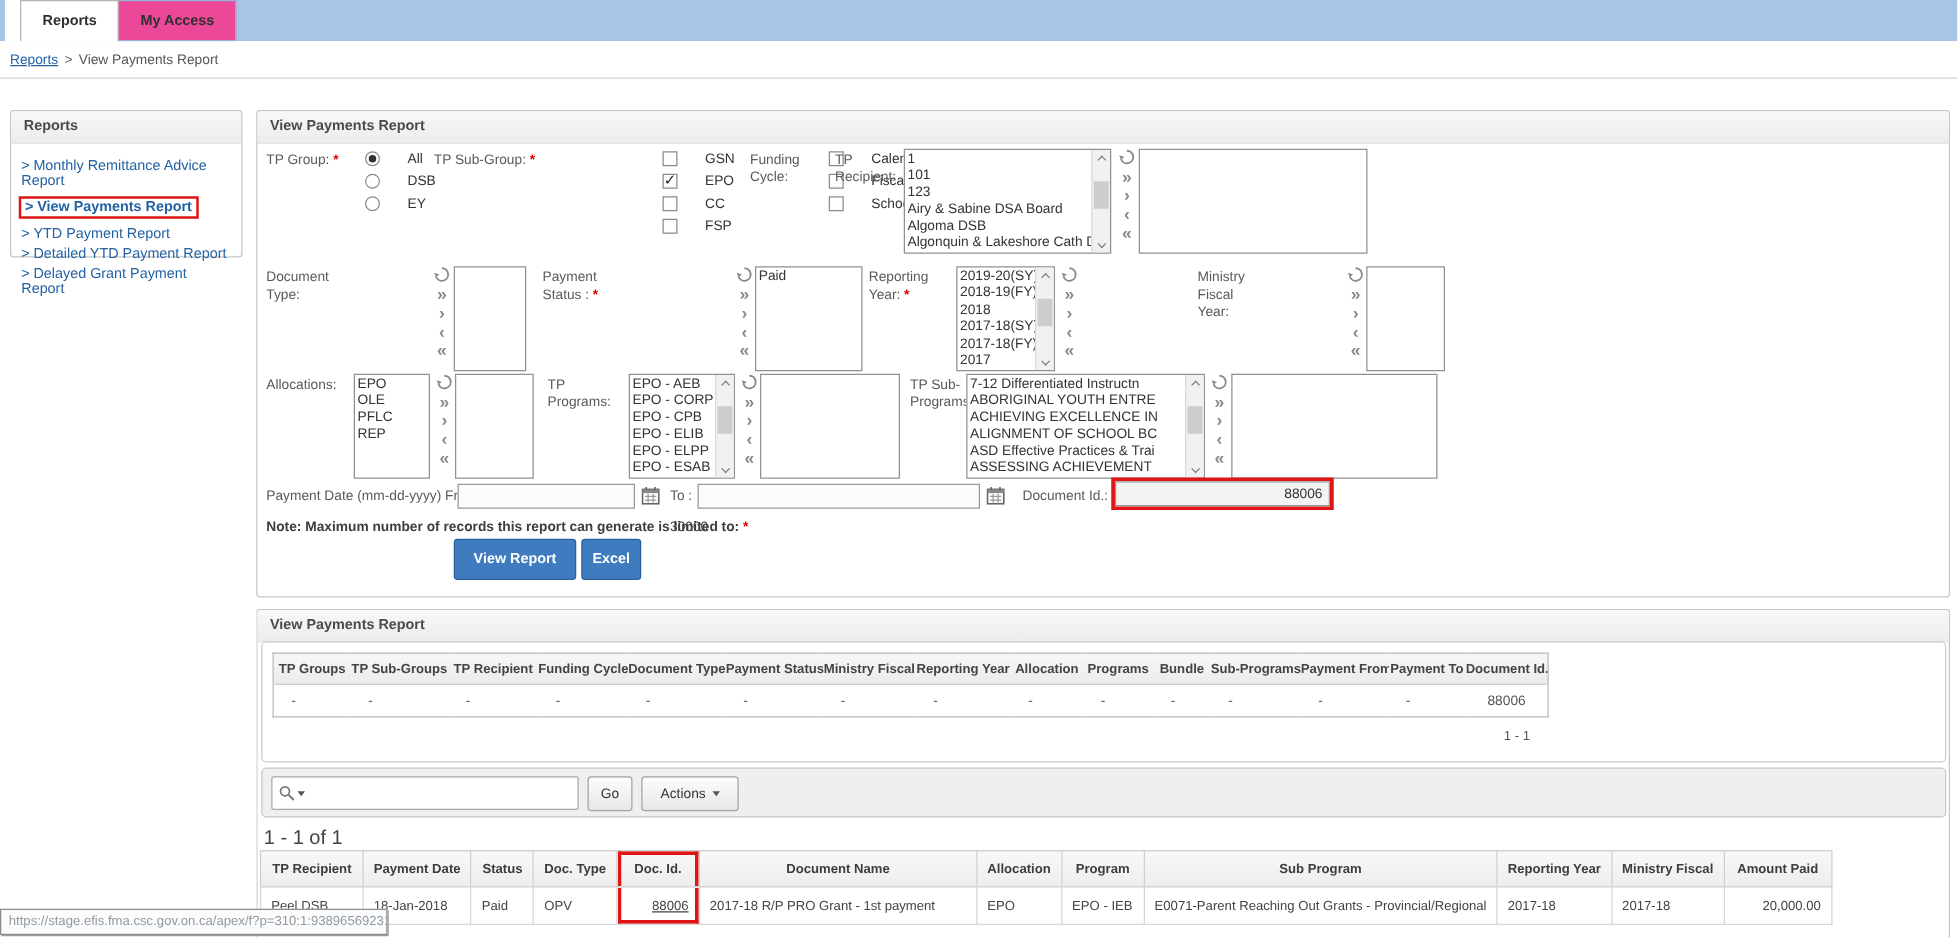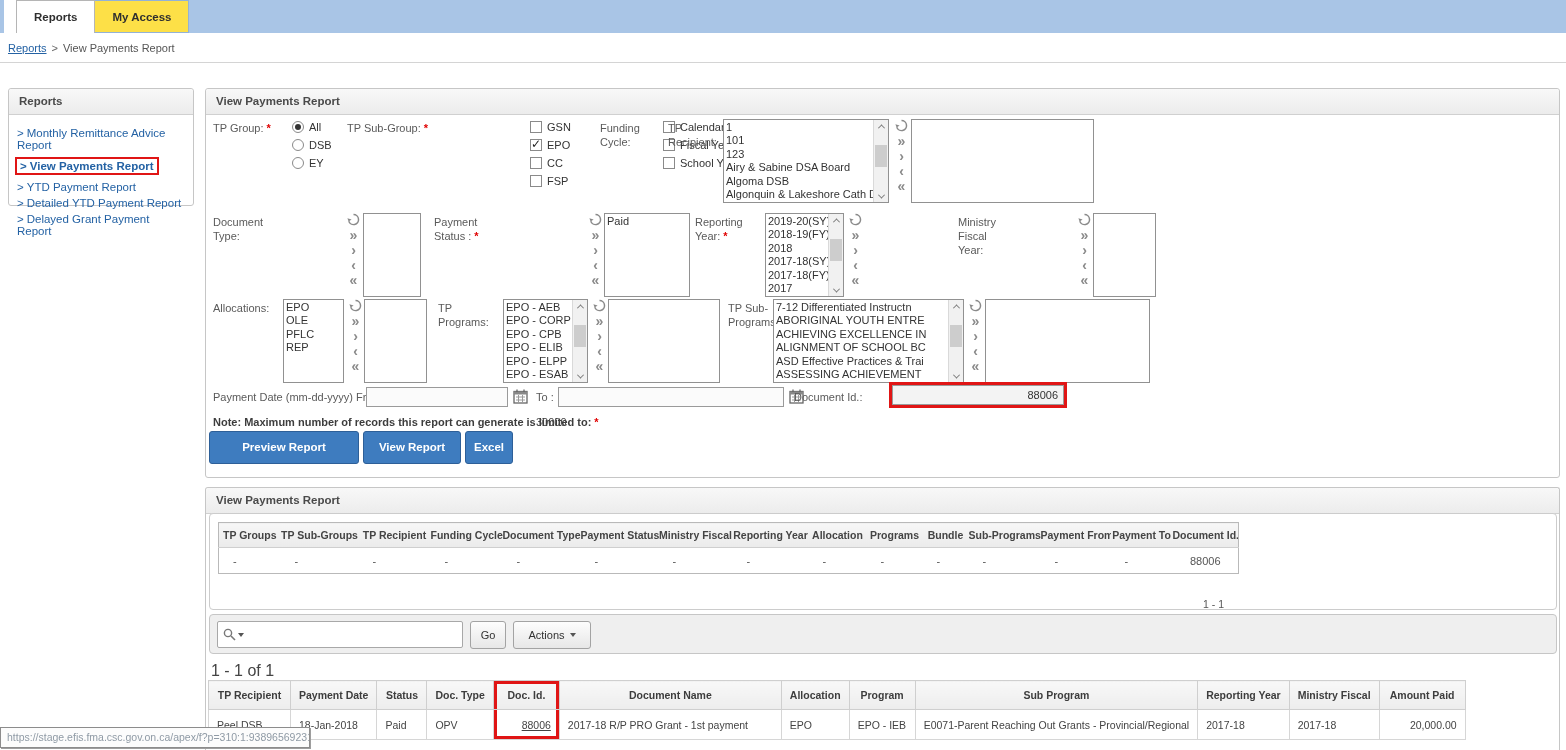--- a/index.html
+++ b/index.html
@@ -7,21 +7,21 @@
     font-family:"Liberation Sans","DejaVu Sans",sans-serif; font-size:11px; color:#333; }
   .page { position:relative; width:1566px; height:750px; }
   .abs { position:absolute; }
 
   
   .topbar { position:absolute; left:0; top:0; width:1566px; height:33px; background:#a9c5e6; }
   .topbar-gap { position:absolute; left:4px; top:0; width:12px; height:33px; background:#fff; }
   .tabs { position:absolute; left:16px; top:0; display:flex; height:33px; }
   .tab { height:33px; line-height:32px; padding:0 17px; font-weight:bold; font-size:11.5px; color:#2f2f2f; }
   .tab.active { background:#fff; border:1px solid #b5b5b5; border-bottom:none; }
-  .tab.inactive { background:#fde047; border:1px solid #93b2d6; border-left:none; }
+  .tab.inactive { background:#ec4899; border:1px solid #93b2d6; border-left:none; }
 
   
   .breadcrumb { position:absolute; left:0; top:33px; width:1566px; height:30px;
     border-bottom:1px solid #d4d4d4; background:#fff; line-height:30px; padding-left:8px; }
   .breadcrumb a, .link { color:#2462a4; text-decoration:underline; cursor:pointer; }
   .crumb-sep { color:#666; margin:0 5px; }
   .crumb-cur { color:#555; }
 
   
   .panel { position:absolute; background:#fff; border:1px solid #c6c6c6; border-radius:3px; }
@@ -31,21 +31,21 @@
 
   
   .side-body { padding:8px 6px; }
   .side-link { display:block; margin:4px 2px; color:#2462a4; text-decoration:none; font-size:11.5px; cursor:pointer; }
   .side-link .pfx { margin-right:3px; }
   .side-link.active-box { display:inline-block; font-weight:bold; border:2px solid #e01515; padding:1px 3px; margin:2px 0; }
 
   
   .lbl { color:#5a5a5a; white-space:pre-line; line-height:14px; }
   .req { color:#e00000; font-weight:bold; margin-left:3px; }
-  .choice { display:flex; align-items:center; height:18px; gap:5px; color:#333; }
+  .choice { display:flex; align-items:center; height:18px; gap:22px; color:#333; }
   .radio { width:12px; height:12px; border:1px solid #8a8a8a; border-radius:50%; background:#fff; position:relative; flex:none; }
   .radio.sel::after { content:""; position:absolute; left:2px; top:2px; right:2px; bottom:2px; border-radius:50%; background:#333; }
   .cb { width:12px; height:12px; border:1px solid #8a8a8a; background:#fff; position:relative; flex:none; }
   .cb.on::after { content:"\2713"; position:absolute; left:0px; top:-3px; font-size:12px; font-weight:bold; color:#222; }
 
   .listbox { position:absolute; height:84px; border:1px solid #919191; background:#fff; display:flex; overflow:hidden; }
   .opts { flex:1; overflow:hidden; padding:1px 0 0 2px; }
   .opt { height:13.4px; line-height:13.4px; white-space:nowrap; overflow:hidden; color:#333; }
   .sb { width:15px; background:#f1f1f1; border-left:1px solid #d9d9d9; display:flex; flex-direction:column; flex:none; }
   .sb-btn { height:12px; display:flex; align-items:center; justify-content:center; }
@@ -407,29 +407,28 @@
     <span class="cal" style="left:583px; top:300px;"><svg width="15" height="15" viewBox="0 0 15 15">
           <rect x="1" y="2.5" width="13" height="11.5" fill="none" stroke="#666" stroke-width="1.3"></rect>
           <rect x="1" y="2.5" width="13" height="3" fill="#888"></rect>
           <line x1="4" y1="0.5" x2="4" y2="3" stroke="#666" stroke-width="1.3"></line>
           <line x1="11" y1="0.5" x2="11" y2="3" stroke="#666" stroke-width="1.3"></line>
           <line x1="3" y1="8" x2="12" y2="8" stroke="#999" stroke-width="1"></line>
           <line x1="3" y1="11" x2="12" y2="11" stroke="#999" stroke-width="1"></line>
           <line x1="5.5" y1="6" x2="5.5" y2="13" stroke="#999" stroke-width="1"></line>
           <line x1="9.5" y1="6" x2="9.5" y2="13" stroke="#999" stroke-width="1"></line>
         </svg></span>
-    <div class="abs lbl" style="left:588px; top:301px;">Document Id.:</div>
+    <div class="abs lbl" style="left:612px; top:301px;">Document Id.:</div>
     <div class="redwrap" style="left:683px; top:293px;">
       <div class="docid-input">88006</div>
     </div>
 
     <div class="abs note" style="left:7px; top:327px;"><span>Note: Maximum number of records this report can generate is limited to:</span><span class="req">*</span></div>
     <div class="abs" style="left:330px; top:327px; color:#444;">30000</div>
 
-    <div class="btn-primary" style="left:3px; top:342px; width:150px;">Preview Report</div>
     <div class="btn-primary" style="left:157px; top:342px; width:98px;">View Report</div>
     <div class="btn-primary" style="left:259px; top:342px; width:48px;">Excel</div>
   </div>
 
   <div class="panel" style="left:205px; top:487px; width:1355px; height:280px; border-bottom:none;">
     <div class="panel-header">View Payments Report</div>
 
     <div class="region-box" style="left:3px; top:25px; width:1348px; height:97px;">
       <table class="sumtbl" style="margin:8px 0 0 8px;">
         <colgroup>
@@ -479,21 +478,21 @@
           <td>-</td>
           <td>-</td>
           <td>-</td>
           <td>-</td>
           <td>-</td>
           <td>-</td>
           <td class="ctr">88006</td>
         </tr>
       </tbody>
         </table>
-      <div class="pag" style="width:1028px; margin-top:24px; padding-right:14px;">1 - 1</div>
+      <div class="pag" style="width:1028px; margin-top:9px; padding-right:14px;">1 - 1</div>
     </div>
 
     <div class="toolbar" style="left:3px; top:126px; width:1348px;">
       <div class="searchbox">
         <span style="display:inline-flex; align-items:center;">
             <svg width="13" height="13" viewBox="0 0 13 13">
               <circle cx="5" cy="5" r="3.6" fill="none" stroke="#777" stroke-width="1.4"></circle>
               <line x1="8" y1="8" x2="12" y2="12" stroke="#777" stroke-width="1.6"></line>
             </svg>
           </span>

